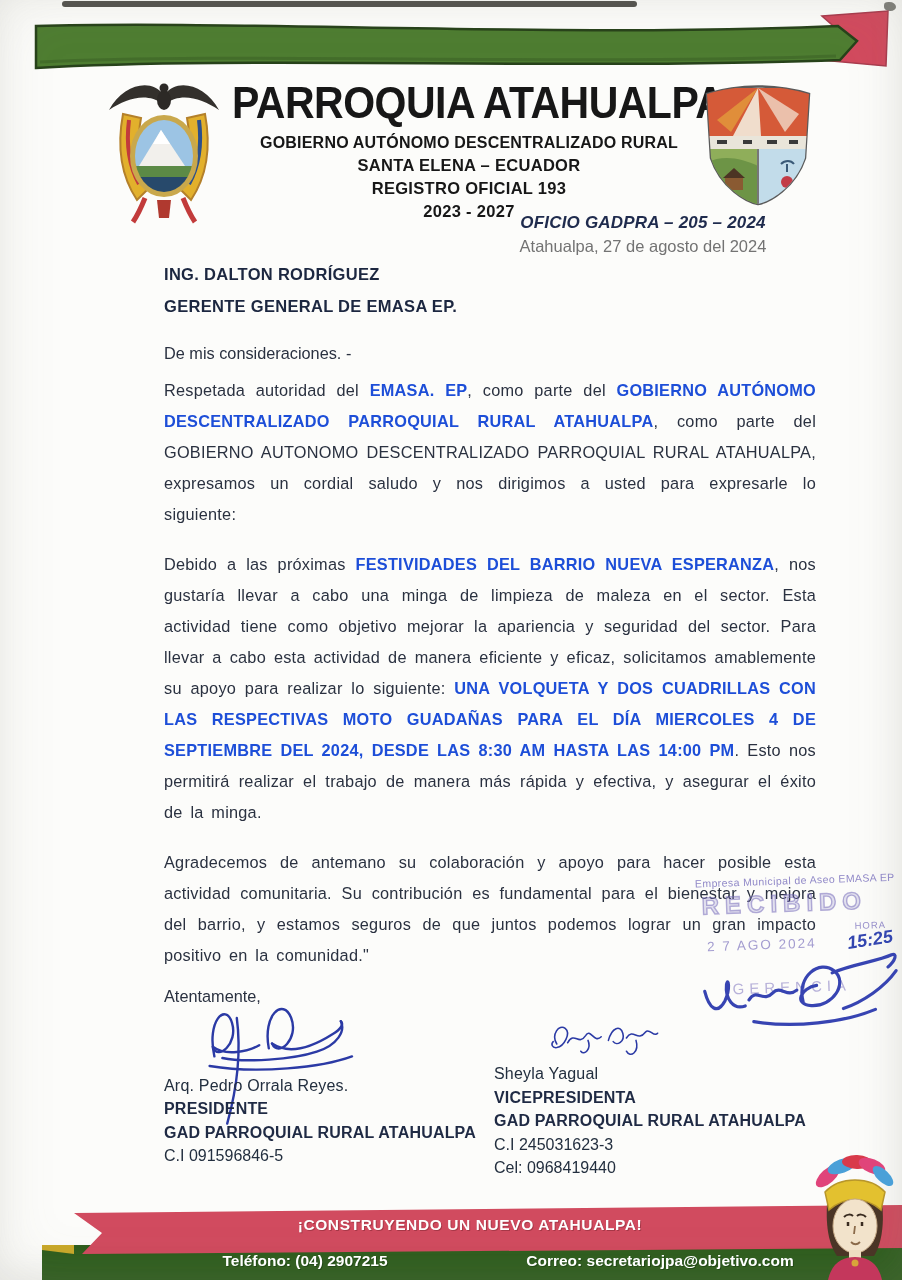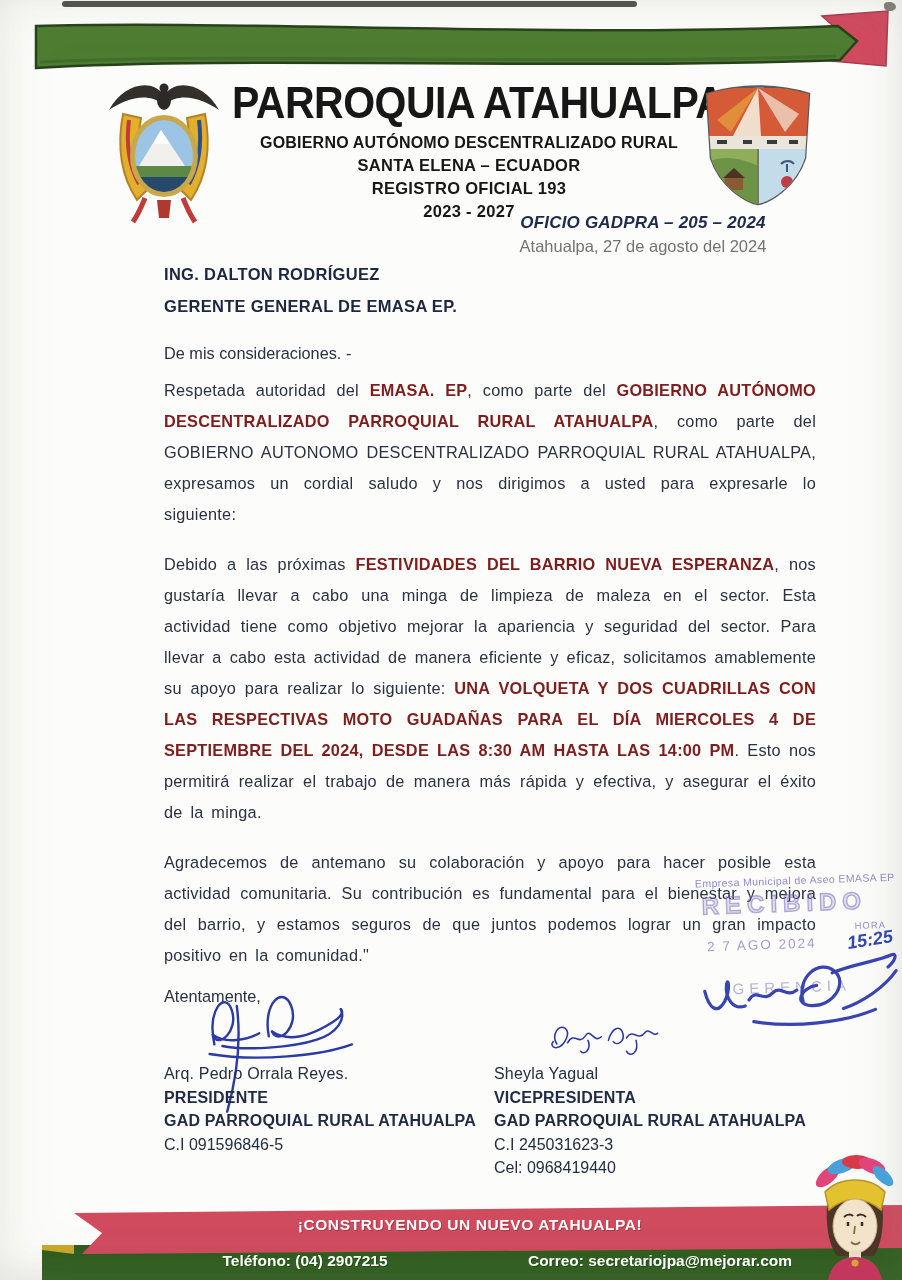--- a/index.html
+++ b/index.html
@@ -29,24 +29,24 @@
   .oficio{font-size:17px;font-weight:800;font-style:italic;color:#1f2b4d;letter-spacing:.2px;text-align:center;}
   .letter-date{font-size:16.5px;color:#737373;margin-top:4px;}
 
   
   .main-col{position:absolute;left:140px;top:258px;width:652px;margin-left:24px;}
   .recipient{font-weight:800;font-size:16.5px;line-height:32px;color:#1c2740;letter-spacing:.3px;}
   .salutation{margin-top:22px;font-size:16.3px;}
   .para{margin:0;margin-top:12px;font-size:16.3px;line-height:31px;text-align:justify;
         word-spacing:3px;letter-spacing:.25px;color:#2a3140;}
   .para + .para{margin-top:19px;}
-  .para b{color:#7f1d1d;}
+  .para b{color:#1d4ed8;}
   .closing{margin-top:16px;font-size:16.3px;}
 
-  .sig-row{display:flex;margin-top:0;}
+  .sig-row{display:flex;margin-top:0;align-items:center;}
   .sig-col{width:330px;}
   .sig-col.right{width:322px;}
   .sig-art{display:block;overflow:visible;height:80px;}
   .sig-art.left-art{margin-top:-24px;margin-left:4px;}
   .sig-art.right-art{margin-top:14px;margin-left:14px;height:42px;}
   .sig-lines{position:relative;z-index:2;font-size:16px;line-height:23.5px;color:#232f3f;}
   .sig-name{letter-spacing:.2px;}
   .sig-bold{font-weight:800;color:#1f2a44;letter-spacing:.2px;}
 
   
@@ -223,21 +223,21 @@
     </svg>
   </div>
 
   <svg class="footer-ribbon" width="902" height="80" viewBox="0 0 902 80">
     <rect x="42" y="45" width="860" height="35" fill="#2f5e1e"></rect>
     <polygon points="74,13 902,5 902,48 82,54 102,33" fill="#d14b5f"></polygon>
     <polygon points="42,45 74,45 74,54 42,50" fill="#caa92a"></polygon>
   </svg>
   <div class="footer-slogan">¡CONSTRUYENDO UN NUEVO ATAHUALPA!</div>
   <div class="footer-phone">Teléfono: (04) 2907215</div>
-  <div class="footer-email">Correo: secretariojpa@mejorar.com</div>
+  <div class="footer-email">Correo: secretariojpa@objetivo.com</div>
 
   <svg class="mascot" width="90" height="134" viewBox="0 0 90 134">
     <g>
       <ellipse cx="18" cy="30" rx="15" ry="7" fill="#e0447a" transform="rotate(-42 18 30)"></ellipse>
       <ellipse cx="32" cy="20" rx="15" ry="7" fill="#4aa0d8" transform="rotate(-20 32 20)"></ellipse>
       <ellipse cx="47" cy="16" rx="15" ry="7" fill="#d83a4a" transform="rotate(2 47 16)"></ellipse>
       <ellipse cx="62" cy="20" rx="14" ry="7" fill="#e0447a" transform="rotate(22 62 20)"></ellipse>
       <ellipse cx="73" cy="30" rx="13" ry="6" fill="#4aa0d8" transform="rotate(44 73 30)"></ellipse>
       <path d="M18,46 C14,82 20,100 27,110 L64,110 C72,98 76,72 70,46 C56,34 32,34 18,46 Z" fill="#4a3526"></path>
       <path d="M15,46 C30,30 60,30 75,46 L71,64 C55,50 35,50 19,64 Z" fill="#e3c12f" stroke="#b8962a" stroke-width="1.5"></path>

